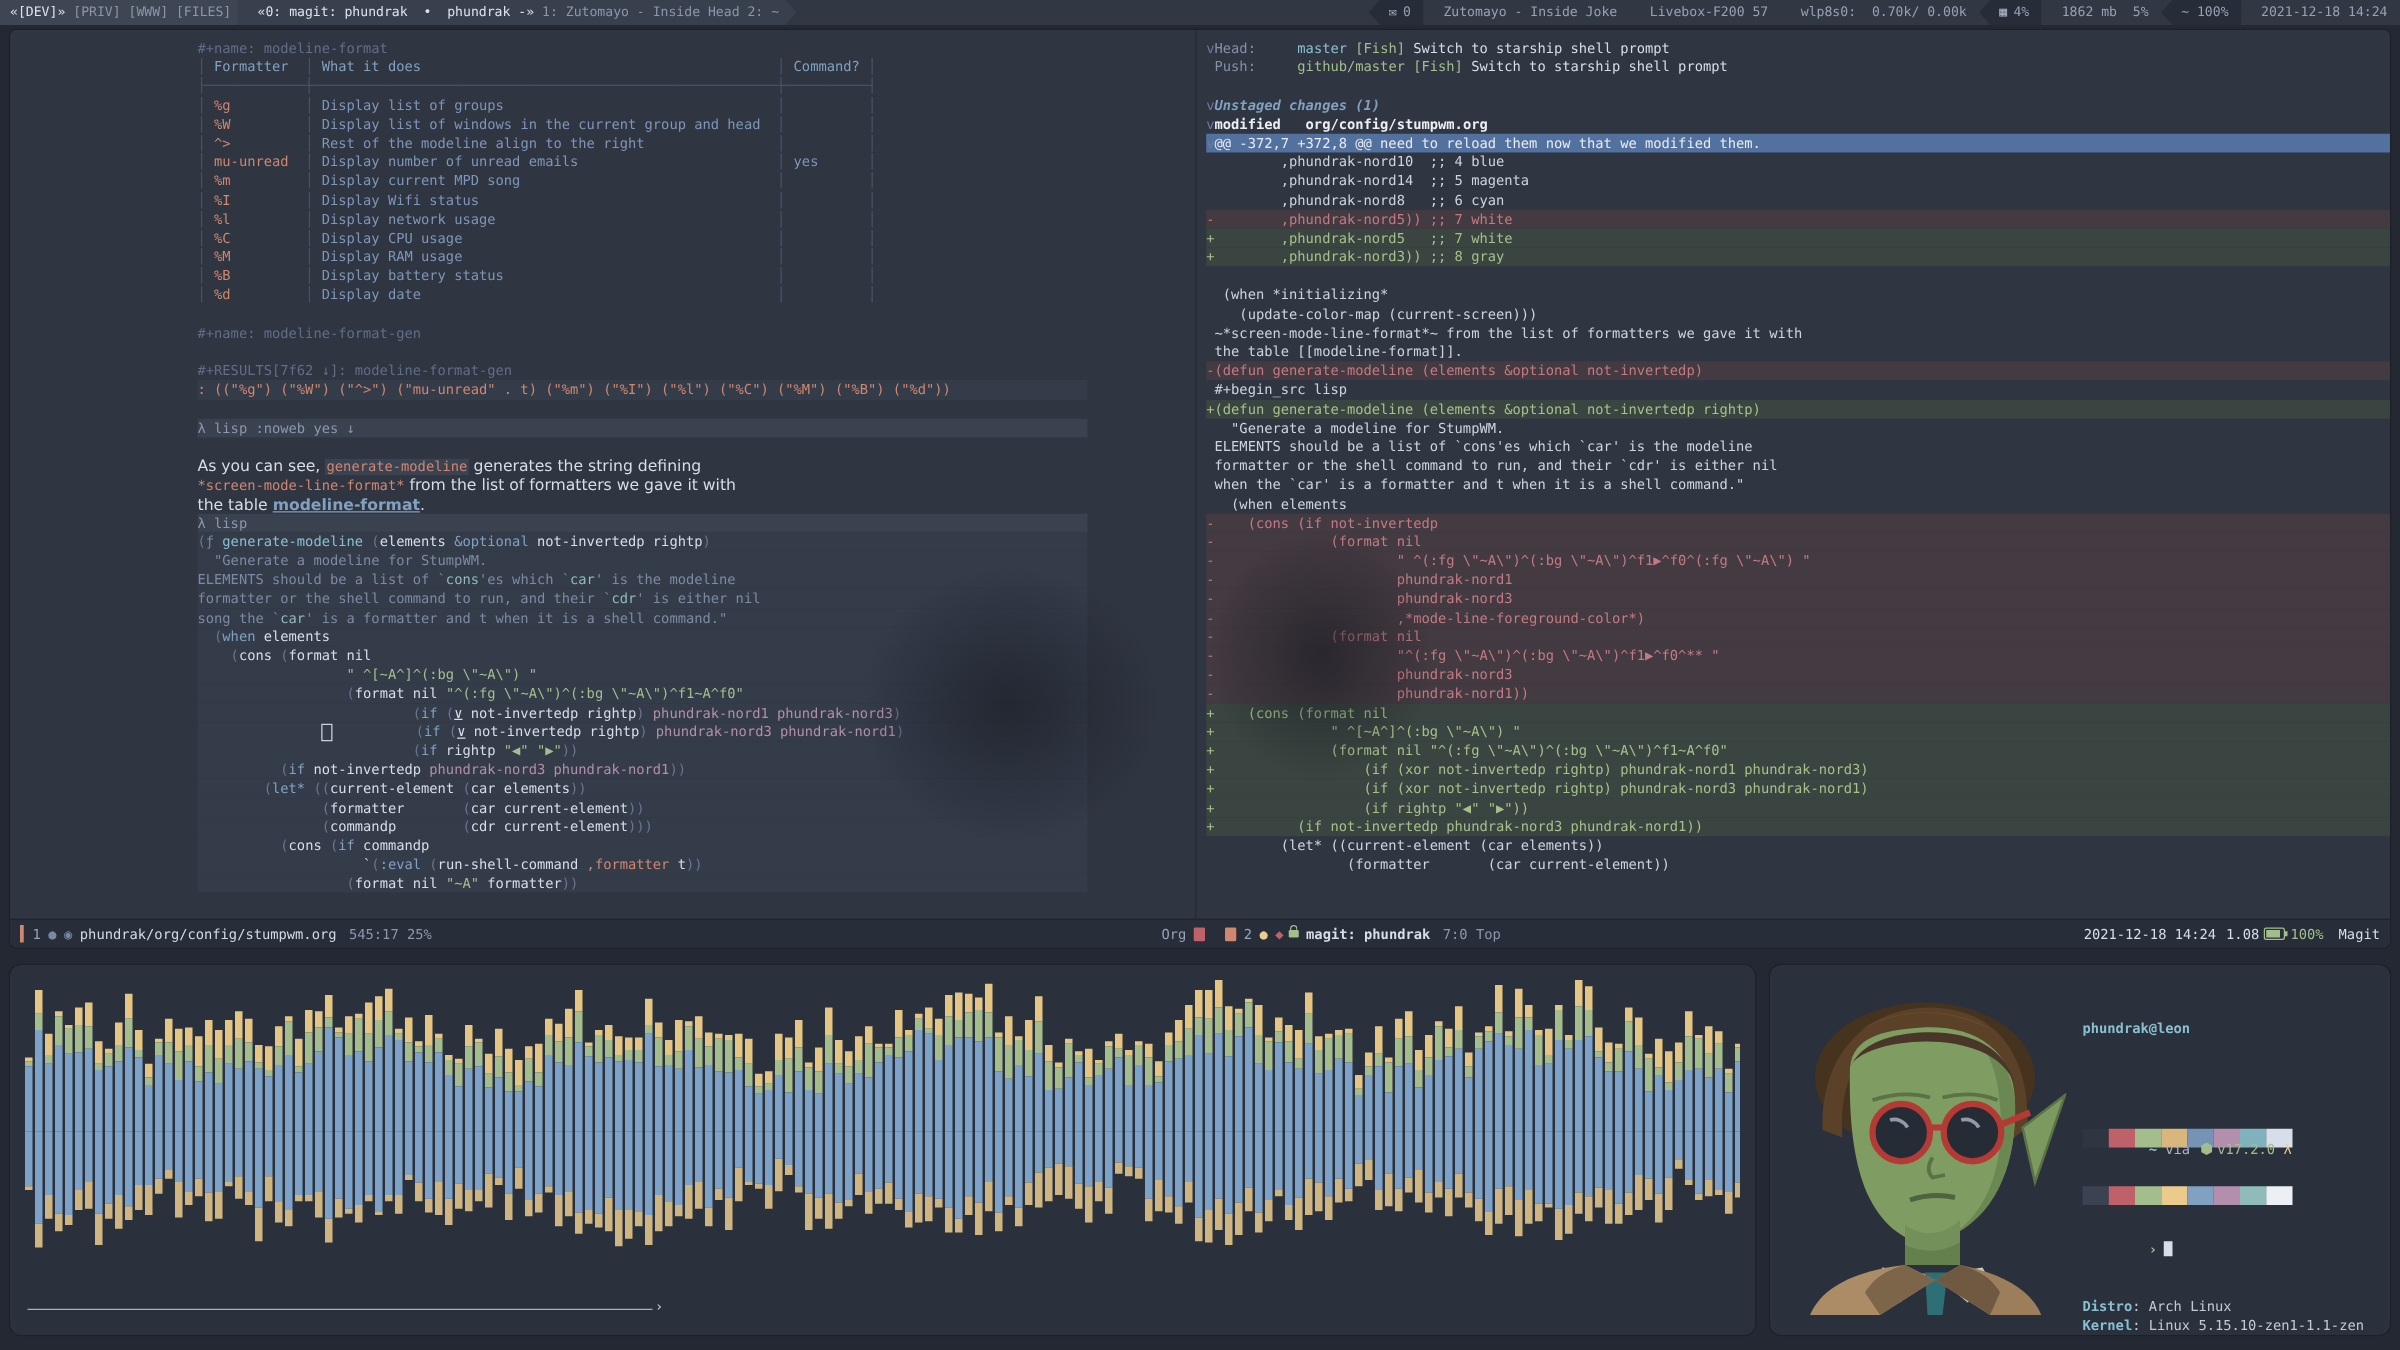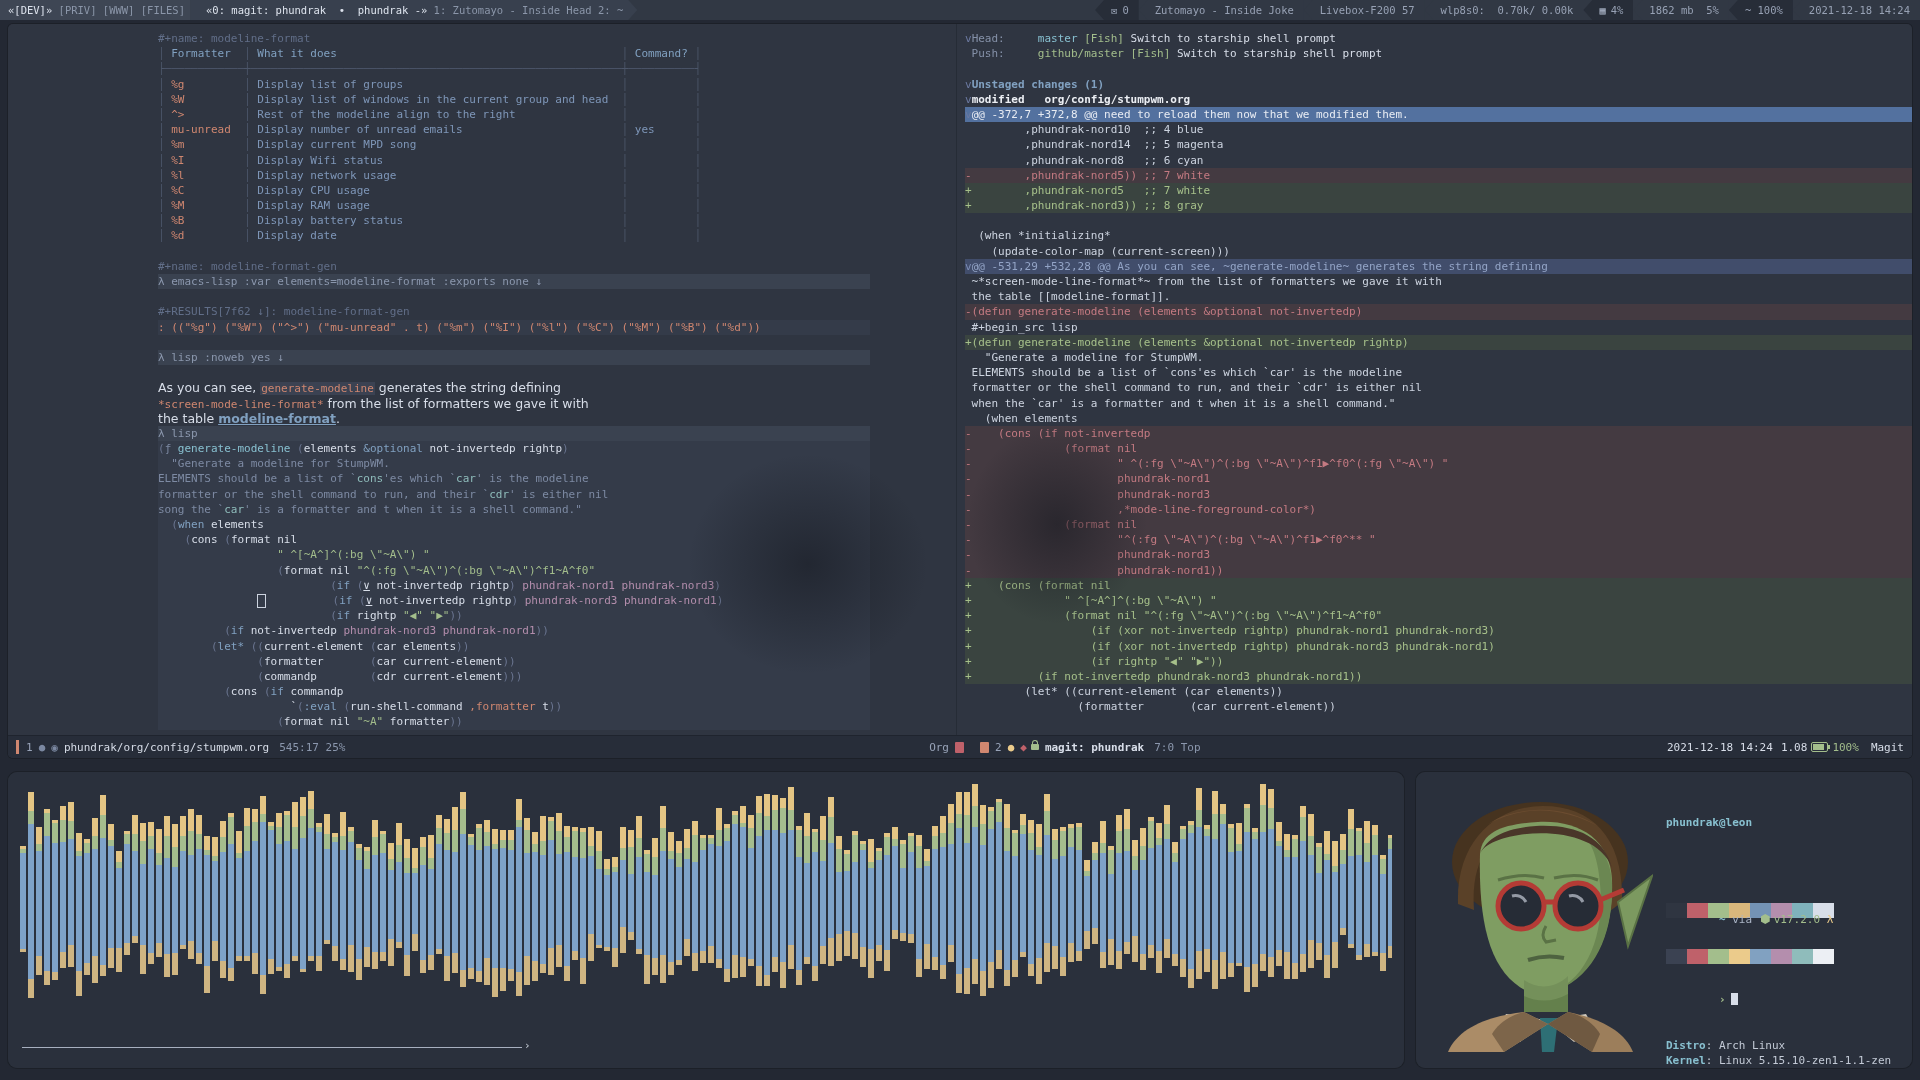--- a/index.html
+++ b/index.html
@@ -41,21 +41,21 @@
   .xor{color:#d8dee9;text-decoration:underline;}
   .cur{display:inline-block;width:7px;height:12px;border:1px solid #ccd3df;vertical-align:-2px;}
   .blk{background:#343b49;width:712px;}
   .hd{background:#3a4250;width:712px;color:#8b97ad;}
   .hd span{color:#8b97ad;}
   .pp{font-family:"DejaVu Sans",sans-serif;font-size:12.5px;color:#e5e9f0;}
   .ic{font-family:"DejaVu Sans Mono",monospace;font-size:11px;color:#d08770;background:#3b4252;padding:0 1px;}
   .ico{font-family:"DejaVu Sans Mono",monospace;font-size:11px;color:#d08770;}
   .lnk{color:#81a1c1;font-weight:bold;text-decoration:underline;}
   
-  .ch{color:#6b79a0;} .lb{color:#8591a8;} .bl2{color:#81a1c1;font-weight:bold;}
+  .ch{color:#6b79a0;} .lb{color:#8591a8;} .bl2{color:#81a1c1;font-weight:bold;font-style:italic;}
   .ctx{color:#cdd4e0;} .hw{color:#e8ecf3;}
   .h1{background:#53719f;width:100%;}
   .h2{background:#414d6b;width:100%;} .h2t{color:#93a4c6;} .ch2{color:#7c8cb4;}
   .da{background:#3a4440;width:100%;} .gr2{color:#a6c08a;}
   .dd{background:#443a41;width:100%;} .rd2{color:#c47a82;}
 
   
   .modeline{position:absolute;left:0;bottom:0;width:100%;height:22px;background:#272d39;
             border-top:1px solid #1f242e;display:flex;font-size:11px;color:#98a3b8;}
   .ml-half{display:flex;align-items:center;padding:0 8px;}
@@ -129,21 +129,20 @@
           <div class="ln"><span class="bd">│ </span><span class="o">mu-unread </span><span class="bd"> │ </span><span class="tv">Display number of unread emails                       </span><span class="bd"> │ </span><span class="tv">yes     </span><span class="bd"> │</span></div>
           <div class="ln"><span class="bd">│ </span><span class="o">%m        </span><span class="bd"> │ </span><span class="tv">Display current MPD song                              </span><span class="bd"> │ </span><span class="tv">        </span><span class="bd"> │</span></div>
           <div class="ln"><span class="bd">│ </span><span class="o">%I        </span><span class="bd"> │ </span><span class="tv">Display Wifi status                                   </span><span class="bd"> │ </span><span class="tv">        </span><span class="bd"> │</span></div>
           <div class="ln"><span class="bd">│ </span><span class="o">%l        </span><span class="bd"> │ </span><span class="tv">Display network usage                                 </span><span class="bd"> │ </span><span class="tv">        </span><span class="bd"> │</span></div>
           <div class="ln"><span class="bd">│ </span><span class="o">%C        </span><span class="bd"> │ </span><span class="tv">Display CPU usage                                     </span><span class="bd"> │ </span><span class="tv">        </span><span class="bd"> │</span></div>
           <div class="ln"><span class="bd">│ </span><span class="o">%M        </span><span class="bd"> │ </span><span class="tv">Display RAM usage                                     </span><span class="bd"> │ </span><span class="tv">        </span><span class="bd"> │</span></div>
           <div class="ln"><span class="bd">│ </span><span class="o">%B        </span><span class="bd"> │ </span><span class="tv">Display battery status                                </span><span class="bd"> │ </span><span class="tv">        </span><span class="bd"> │</span></div>
           <div class="ln"><span class="bd">│ </span><span class="o">%d        </span><span class="bd"> │ </span><span class="tv">Display date                                          </span><span class="bd"> │ </span><span class="tv">        </span><span class="bd"> │</span></div>
           <div class="ln">&nbsp;</div>
           <div class="ln"><span class="k">#+name: modeline-format-gen</span></div>
-          <div class="ln hd"><span class="dm">λ emacs-lisp :var elements=modeline-format :exports none ↓</span></div>
           <div class="ln">&nbsp;</div>
           <div class="ln"><span class="k">#+RESULTS[7f62 ↓]: modeline-format-gen</span></div>
           <div class="ln blk"><span class="o">: (("%g") ("%W") ("^&gt;") ("mu-unread" . t) ("%m") ("%I") ("%l") ("%C") ("%M") ("%B") ("%d"))</span></div>
           <div class="ln">&nbsp;</div>
           <div class="ln hd"><span class="dm">λ lisp :noweb yes ↓</span></div>
           <div class="ln">&nbsp;</div>
           <div class="ln pp"><span class="fg">As you can see, </span><span class="ic">generate-modeline</span><span class="fg"> generates the string defining</span></div>
           <div class="ln pp"><span class="ico">*screen-mode-line-format*</span><span class="fg"> from the list of formatters we gave it with</span></div>
           <div class="ln pp"><span class="fg">the table </span><span class="lnk">modeline-format</span><span class="fg">.</span></div>
           <div class="ln hd"><span class="dm">λ lisp</span></div>
@@ -179,21 +178,20 @@
           <div class="ln h1"><span class="ch">v</span><span class="hw">@@ -372,7 +372,8 @@ need to reload them now that we modified them.</span></div>
           <div class="ln"><span class="ctx">         ,phundrak-nord10  ;; 4 blue</span></div>
           <div class="ln"><span class="ctx">         ,phundrak-nord14  ;; 5 magenta</span></div>
           <div class="ln"><span class="ctx">         ,phundrak-nord8   ;; 6 cyan</span></div>
           <div class="ln dd"><span class="rd2">-        ,phundrak-nord5)) ;; 7 white</span></div>
           <div class="ln da"><span class="gr2">+        ,phundrak-nord5   ;; 7 white</span></div>
           <div class="ln da"><span class="gr2">+        ,phundrak-nord3)) ;; 8 gray</span></div>
           <div class="ln">&nbsp;</div>
           <div class="ln"><span class="ctx">  (when *initializing*</span></div>
           <div class="ln"><span class="ctx">    (update-color-map (current-screen)))</span></div>
-          <div class="ln h2"><span class="ch2">v</span><span class="h2t">@@ -531,29 +532,28 @@ As you can see, ~generate-modeline~ generates the string defining</span></div>
           <div class="ln"><span class="ctx"> ~*screen-mode-line-format*~ from the list of formatters we gave it with</span></div>
           <div class="ln"><span class="ctx"> the table [[modeline-format]].</span></div>
           <div class="ln dd"><span class="rd2">-(defun generate-modeline (elements &amp;optional not-invertedp)</span></div>
           <div class="ln"><span class="ctx"> #+begin_src lisp</span></div>
           <div class="ln da"><span class="gr2">+(defun generate-modeline (elements &amp;optional not-invertedp rightp)</span></div>
           <div class="ln"><span class="ctx">   "Generate a modeline for StumpWM.</span></div>
           <div class="ln"><span class="ctx"> ELEMENTS should be a list of `cons'es which `car' is the modeline</span></div>
           <div class="ln"><span class="ctx"> formatter or the shell command to run, and their `cdr' is either nil</span></div>
           <div class="ln"><span class="ctx"> when the `car' is a formatter and t when it is a shell command."</span></div>
           <div class="ln"><span class="ctx">   (when elements</span></div>

